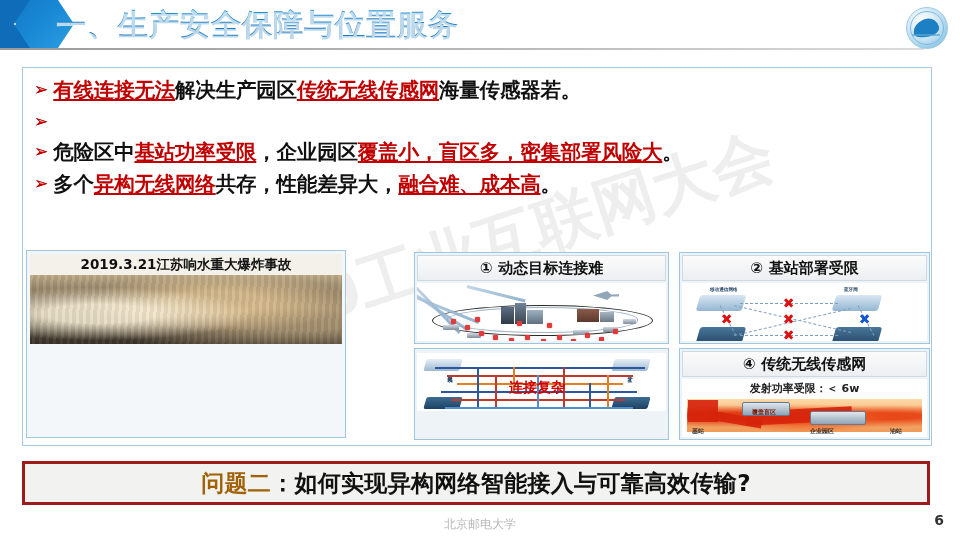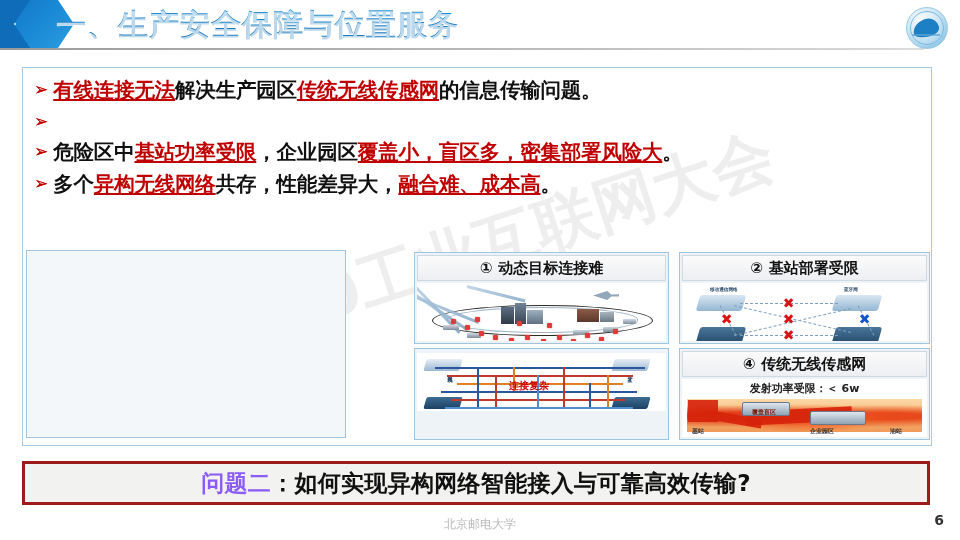--- a/index.html
+++ b/index.html
@@ -171,21 +171,21 @@
   .p2-link{position:absolute;border-top:1px dashed #7f9fbf;transform-origin:left center;}
   .p2-x{position:absolute;width:13px;height:13px;color:#d11;font-weight:bold;font-size:14px;line-height:13px;text-align:center;}
   .p2-x.blue{color:#1155cc;}
 
   
   .p3-wire{position:absolute;height:1.6px;}
   .p3-wirev{position:absolute;width:1.6px;}
   .p3-node{position:absolute;width:36px;height:12px;background:linear-gradient(180deg,#e6eef6,#9bb8d2);border-radius:2px;transform:skewX(-16deg);}
   .p3-node.dk{background:linear-gradient(180deg,#3d6d93,#1c4163);}
   .p3-lbl{position:absolute;font-size:5px;color:#2a4a6a;font-weight:bold;white-space:nowrap;}
-  .p3-red{position:absolute;font-size:10px;font-weight:bold;color:#c00;white-space:nowrap;}
+  .p3-red{position:absolute;font-size:14px;font-weight:bold;color:#c00;white-space:nowrap;}
 
   
   .p4-sub{position:absolute;left:0;top:2px;width:100%;text-align:center;font-size:11px;font-weight:bold;color:#222;white-space:nowrap;}
   .p4-field{
     position:absolute;left:2%;top:34%;width:96%;height:58%;
     background:
       radial-gradient(ellipse at 16% 52%,#e23b14 0 14%,rgba(226,59,20,0) 46%),
       radial-gradient(ellipse at 50% 58%,#ef5a20 0 16%,rgba(239,90,32,0) 52%),
       radial-gradient(ellipse at 84% 52%,#e8491a 0 14%,rgba(232,73,26,0) 46%),
       linear-gradient(180deg,#fdd9a8 0%,#f6b87a 45%,#f09a58 100%);
@@ -197,21 +197,21 @@
 
   
   .qbanner{
     position:absolute;left:22px;top:461px;width:908px;height:44px;
     border:3px solid #9e1b1b;background:#f2f2f0;box-sizing:border-box;
     display:flex;align-items:center;justify-content:center;
   }
   .qbanner .inner{
     font-size:23px;font-weight:bold;color:#111;white-space:nowrap;letter-spacing:.3px;
   }
-  .qbanner .qkey{color:#8b5cf6;}
+  .qbanner .qkey{color:#a16207;}
 
   
   .footer{
     position:absolute;left:0;top:516px;width:960px;text-align:center;
     font-size:12px;color:#b8b8b8;
   }
   .pagenum{
     position:absolute;right:16px;top:512px;font-size:14px;font-weight:bold;color:#333;
   }
 </style>
@@ -237,40 +237,44 @@
   <div class="watermark">
     <div class="wm-circ"></div>
     <div class="wm-text">2020工业互联网大会</div>
     <div class="wm-arrow"></div>
   </div>
 
   <div class="bullets">
 
     <div class="bullet">
       <span class="marker">➢</span>
-      <span class="txt"><span class="hl">有线连接无法</span><span>解决生产园区</span><span class="hl">传统无线传感网</span><span>的信息传输问题。</span></span>
+      <span class="txt"><span class="hl">有线连接无法</span><span>解决生产园区</span><span class="hl">传统无线传感网</span><span>海量传感器若。</span></span>
     </div>
 
     <div class="bullet">
       <span class="marker">➢</span>
     </div>
 
     <div class="bullet">
       <span class="marker">➢</span>
       <span class="txt"><span>危险区中</span><span class="hl">基站功率受限</span><span>，企业园区</span><span class="hl">覆盖小，盲区多，密集部署风险大</span><span>。</span></span>
     </div>
 
     <div class="bullet">
       <span class="marker">➢</span>
       <span class="txt"><span>多个</span><span class="hl">异构无线网络</span><span>共存，性能差异大，</span><span class="hl">融合难、成本高</span><span>。</span></span>
     </div>
 
   </div>
 
   <div class="photo-col">
+    <div class="photo-card">
+      <div class="ph1"></div>
+      <div class="cap">2019.3.21江苏响水重大爆炸事故</div>
+    </div>
   </div>
 
   <div class="panel" style="left:414px;top:252px;width:255px;height:92px;">
     <div class="ptitle">
       <span class="num">①</span><span>动态目标连接难</span>
     </div>
     <div class="pbody">
       <div class="p1-ell"></div>
       <div class="p1-ell2"></div>
       <div class="p1-beam" style="left:-18px;top:6px;width:86px;transform:rotate(22deg);"></div>

